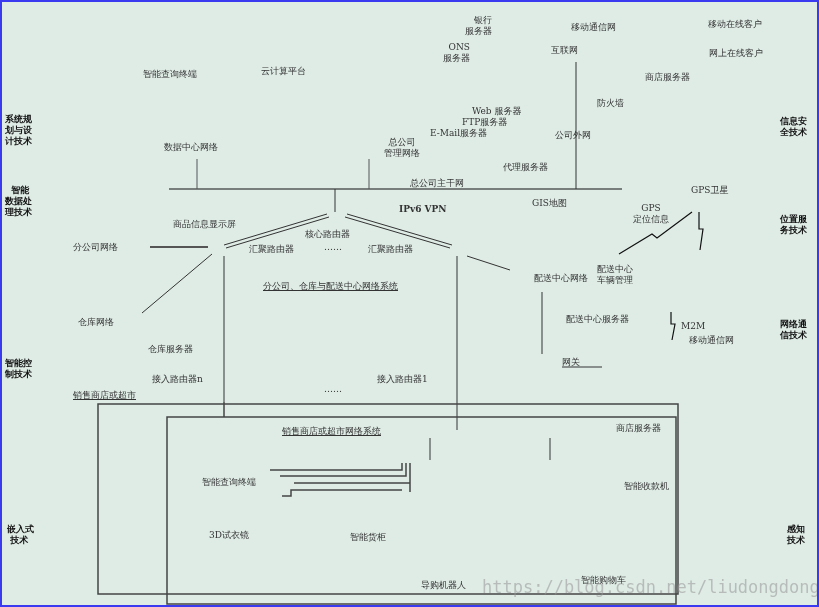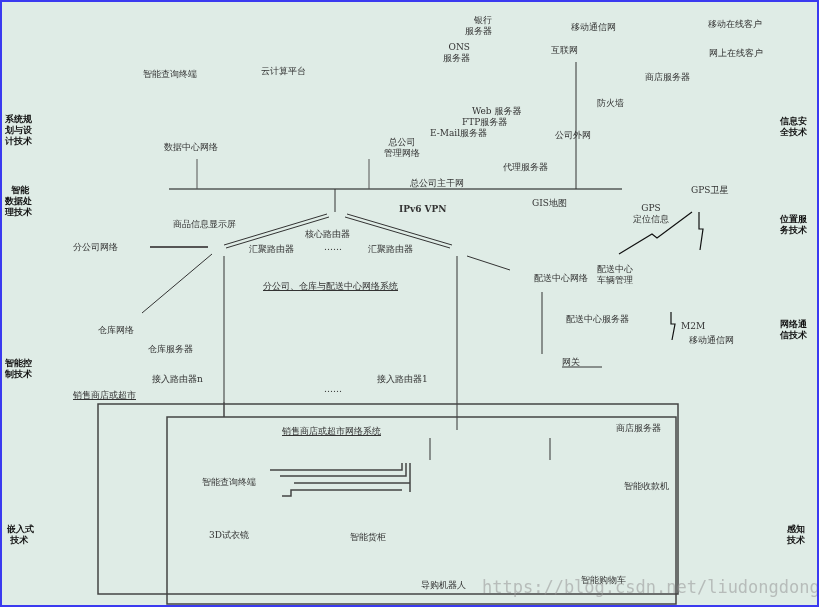--- a/index.html
+++ b/index.html
@@ -418,21 +418,21 @@
 
 <div class="lbl" style="left:303px;top:227px;">核心路由器</div>
 <div class="lbl" style="left:247px;top:242px;">汇聚路由器</div>
 <div class="lbl" style="left:322px;top:240px;">……</div>
 <div class="lbl" style="left:366px;top:242px;">汇聚路由器</div>
 <div class="lbl" style="left:397px;top:202px;font-weight:bold;">IPv6  VPN</div>
 <div class="lbl u" style="left:252px;top:279px;margin-left:9px;">分公司、仓库与配送中心网络系统</div>
 
 <div class="lbl" style="left:171px;top:217px;">商品信息显示屏</div>
 <div class="lbl" style="left:71px;top:240px;">分公司网络</div>
-<div class="lbl" style="left:96px;top:315px;margin-top:8px;">仓库网络</div>
+<div class="lbl" style="left:76px;top:315px;">仓库网络</div>
 <div class="lbl" style="left:146px;top:342px;">仓库服务器</div>
 
 <div class="lbl" style="left:530px;top:196px;">GIS地图</div>
 <div class="lbl" style="left:689px;top:183px;">GPS卫星</div>
 <div class="lbl" style="left:631px;top:201px;text-align:center;white-space:pre;">GPS
 定位信息</div>
 <div class="lbl" style="left:595px;top:262px;text-align:center;white-space:pre;">配送中心
 车辆管理</div>
 <div class="lbl" style="left:532px;top:271px;text-align:center;">配送中心网络</div>
 <div class="lbl" style="left:564px;top:312px;">配送中心服务器</div>

